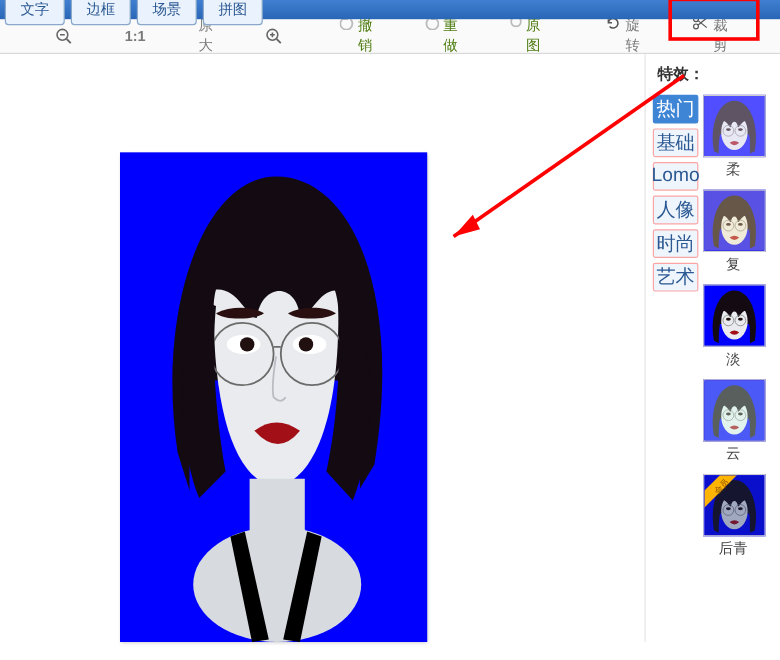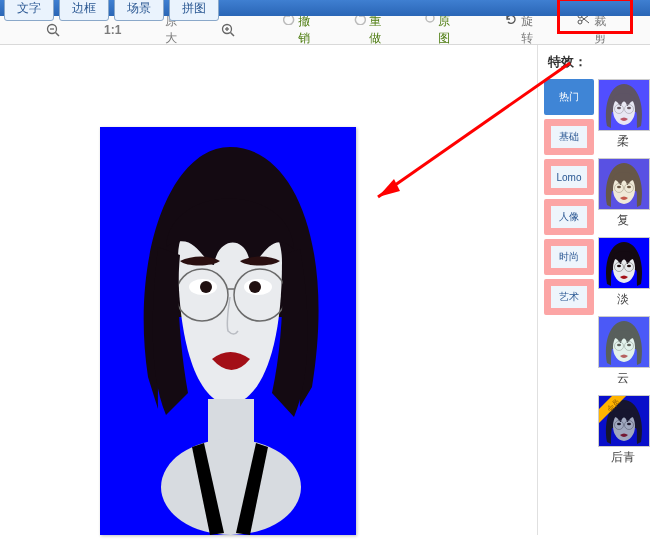--- a/index.html
+++ b/index.html
@@ -14,21 +14,21 @@
   .tb-item{display:flex;gap:3px;padding:2px 4px;color:#7a7a7a;margin-left:32px;}
   .tb-item.disabled{color:#4d7c0f;}
   .tb-sep{width:1px;height:16px;background:#d0d0d0;margin:0 3px;}
   .workspace{position:relative;display:flex;height:490px;justify-content:flex-end;}
   .canvas-area{flex:1;position:relative;background:#fff;}
   .canvas{position:absolute;left:100px;top:82px;width:256px;height:408px;background:#0000ff;box-shadow:1px 1px 3px rgba(0,0,0,.25);overflow:hidden;}
   .right-panel{width:106px;border-left:1px solid #e0e0e0;padding:6px 0 0 6px;background:#fff;overflow:hidden;}
   .panel-title{font-size:13px;color:#333;margin:2px 0 8px 4px;font-weight:bold;}
   .panel-body{display:flex;gap:4px;}
   .cat-list{display:flex;flex-direction:column;gap:4px;}
-  .cat{width:36px;height:22px;display:flex;align-items:center;justify-content:center;border:7px solid #fca5a5;border-radius:2px;background:#eef5fc;color:#2b5893;cursor:pointer;font-size:10px;}
+  .cat{width:36px;height:22px;display:flex;align-items:center;justify-content:center;border:1px solid #fca5a5;border-radius:2px;background:#eef5fc;color:#2b5893;cursor:pointer;font-size:16px;}
   .cat.active{background:#3f85d6;color:#fff;border-color:#3f85d6;}
   .thumbs{display:flex;flex-direction:column;gap:2px;width:56px;}
   .thumb{width:50px;}
   .thumb-img{width:50px;height:50px;background:#0000ff;border:1px solid #ccc;position:relative;overflow:hidden;}
   .thumb-label{text-align:center;font-size:12px;color:#444;margin:2px 0 6px;}
   
   .arrow{position:absolute;pointer-events:none;}
   
   svg{display:block;}
   .portrait-thumb{width:100%;height:100%;}

